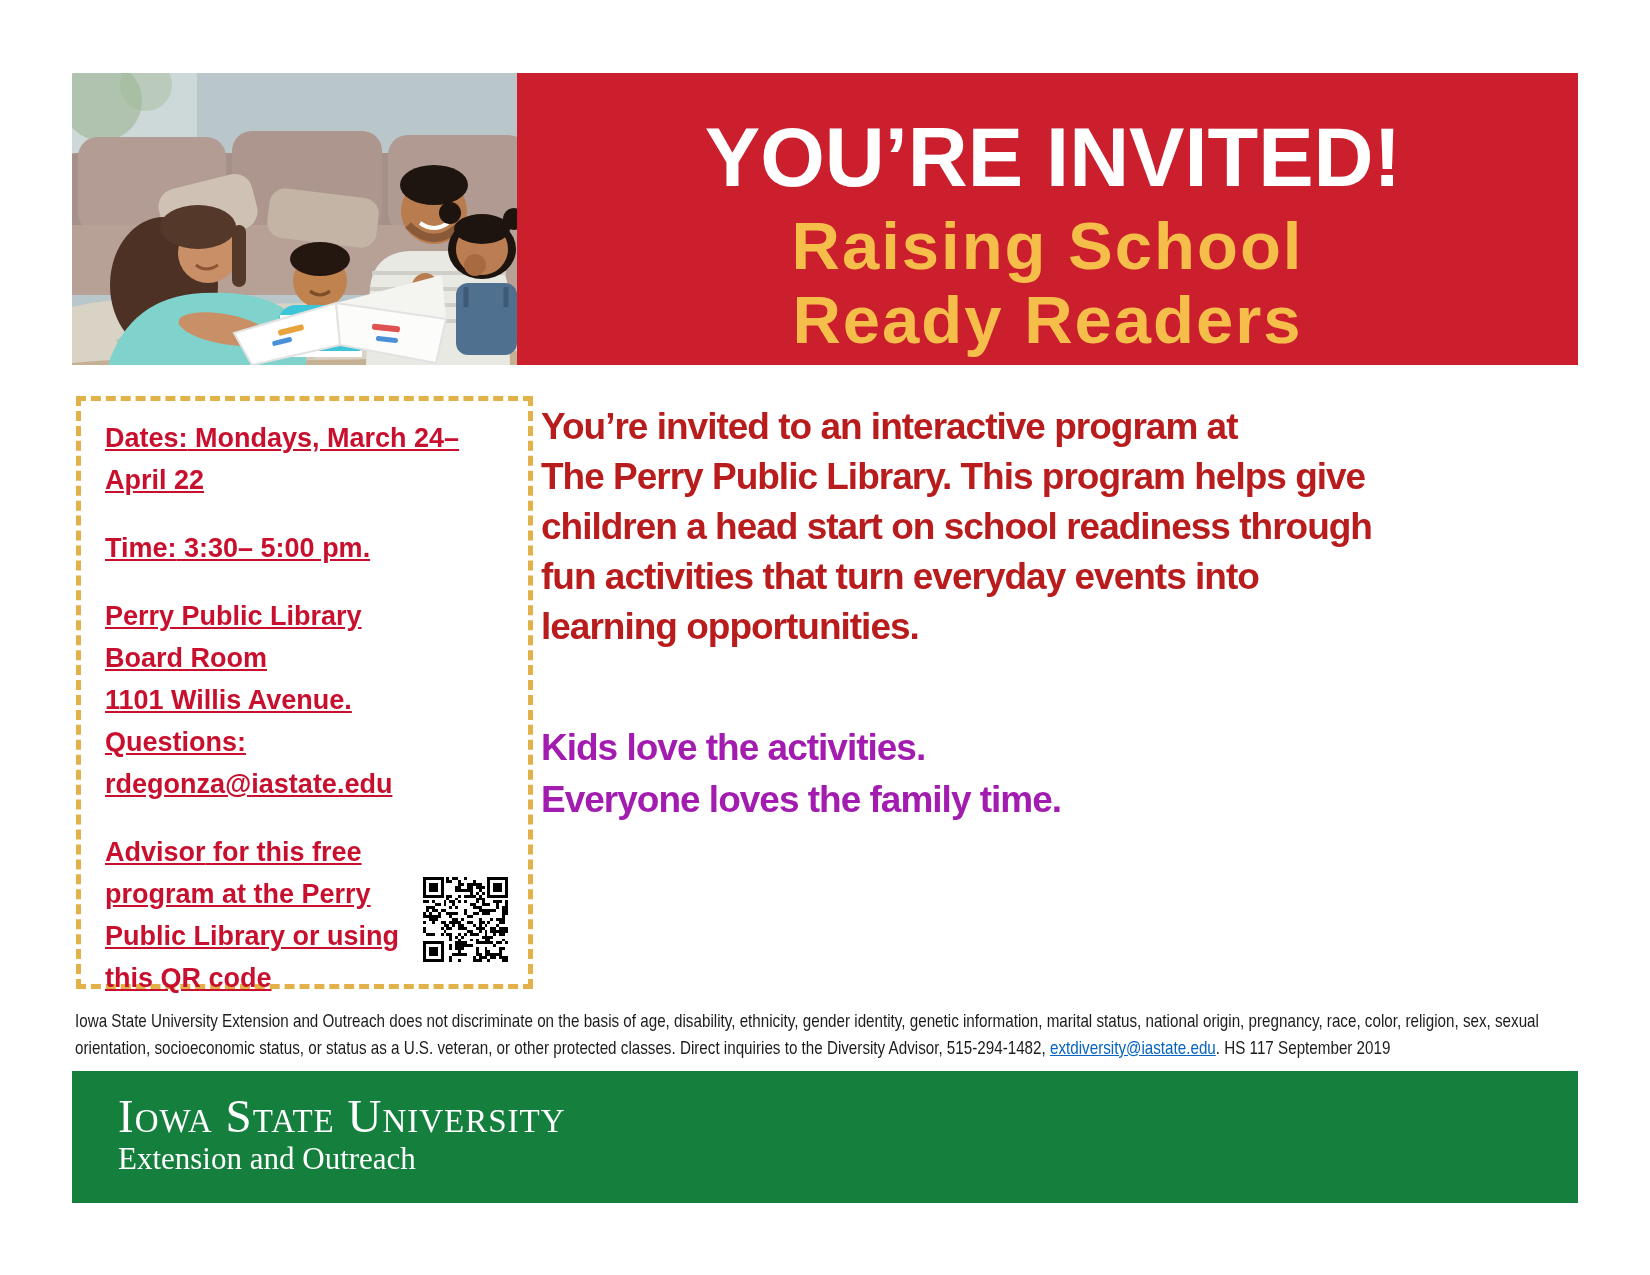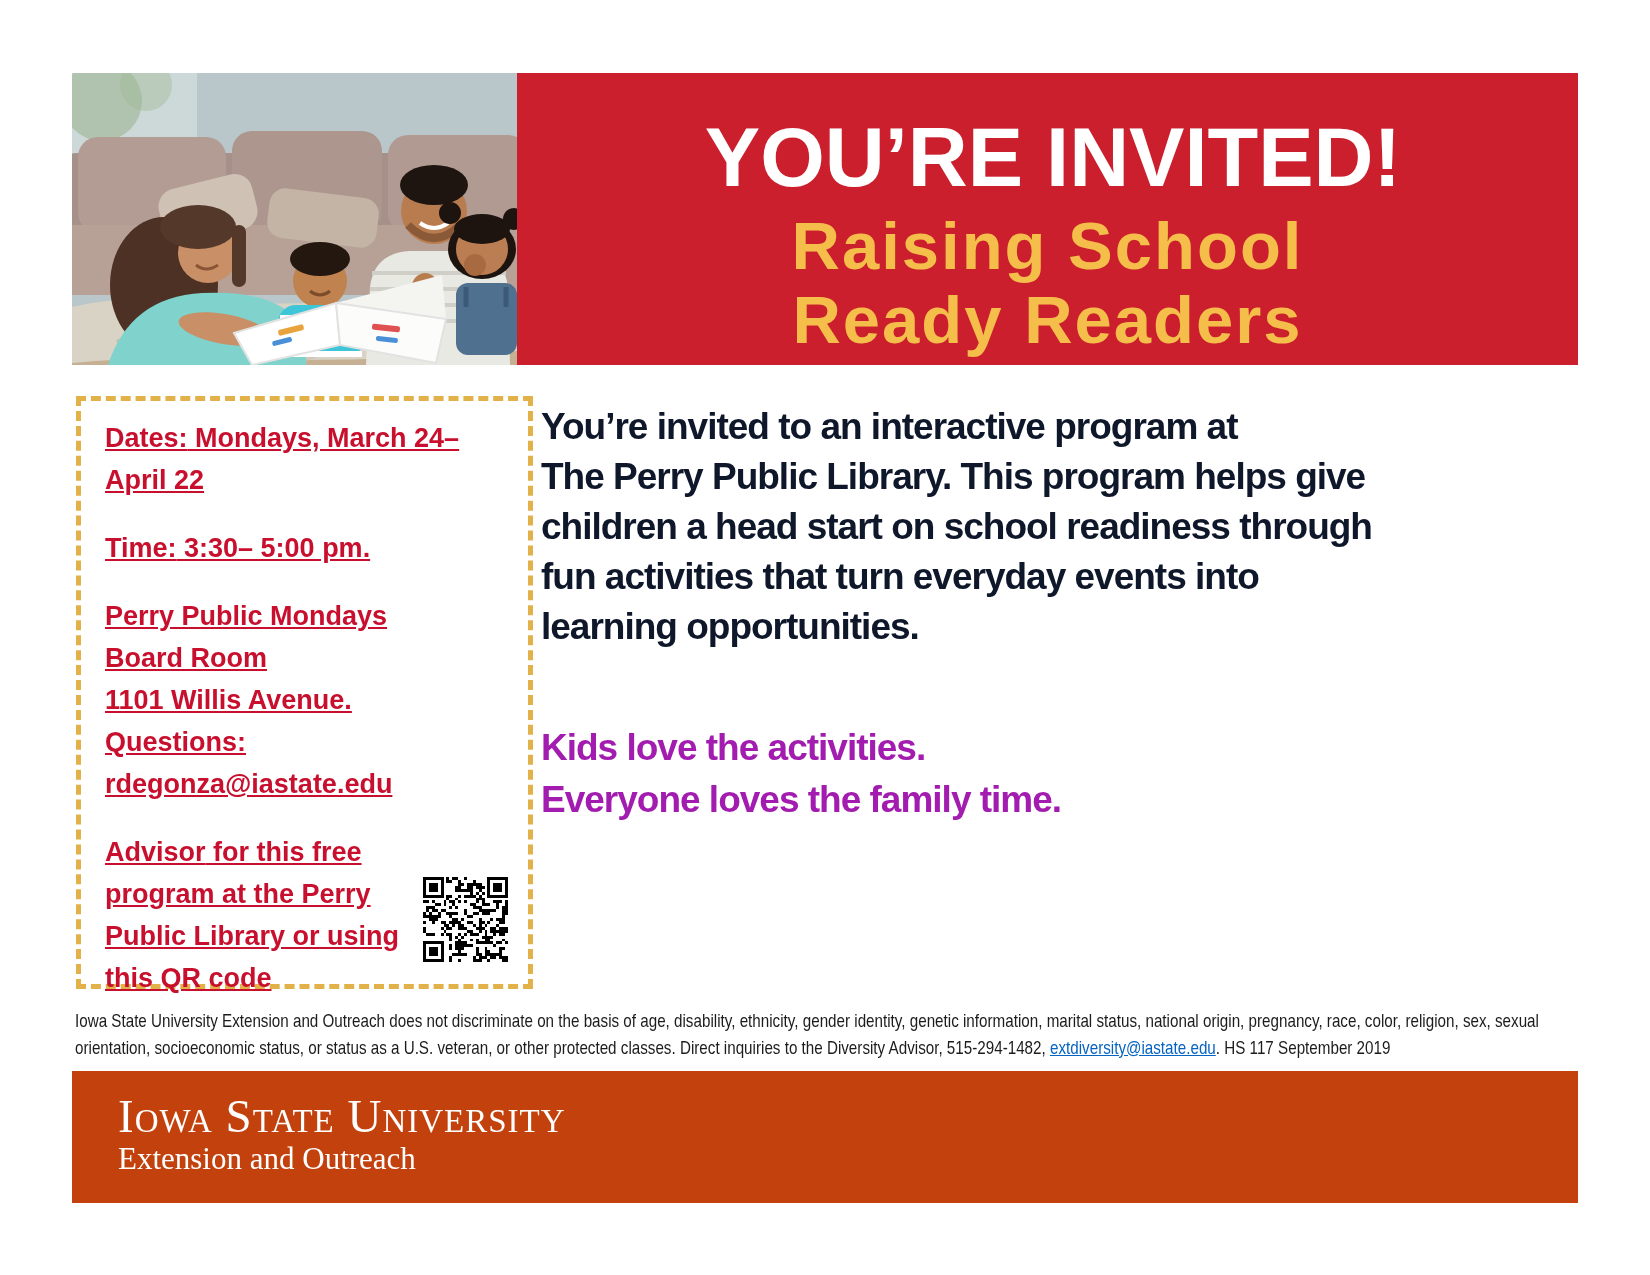--- a/index.html
+++ b/index.html
@@ -25,39 +25,39 @@
   }
   .info-box p{margin:0 0 26px 0;text-decoration:underline;}
   .info-box .lbl{font-weight:900;}
   .blk{display:block;}
   .register-par{width:320px;}
   .qr{position:absolute;right:20px;bottom:22px;width:85px;height:85px;}
   .qr svg{display:block;width:100%;height:100%;}
   
   .main-text{position:absolute;left:541px;top:402px;width:1030px;}
   .intro .line{
-    color:#0f172a;font-size:37px;font-weight:700;line-height:50px;
+    color:#b91c1c;font-size:37px;font-weight:700;line-height:50px;
     letter-spacing:-1px;white-space:nowrap;
   }
   .tagline{margin-top:70px;}
   .tagline .line{
     color:#a21caf;font-size:37px;font-weight:700;line-height:52px;
     letter-spacing:-1px;white-space:nowrap;
   }
   
   .disclaimer{position:absolute;left:75px;top:1007px;width:1502px;color:#1c1c1c;}
   .disclaimer .dline{
     font-size:19px;line-height:27px;white-space:nowrap;
     transform:scaleX(0.80);transform-origin:left top;
   }
   .disclaimer a{color:#0563C1;text-decoration:underline;}
   
   .footer{
     position:absolute;left:72px;top:1071px;width:1506px;height:132px;
-    background:#c2410c;color:#ffffff;box-sizing:border-box;padding:20px 0 0 46px;
+    background:#15803d;color:#ffffff;box-sizing:border-box;padding:20px 0 0 46px;
   }
   .wordmark{
     font-family:"Liberation Serif",serif;font-variant:small-caps;
     font-size:47px;line-height:50px;letter-spacing:1px;
   }
   .footer-sub{font-family:"Liberation Serif",serif;font-size:31px;line-height:36px;}
 </style>
 </head>
 <body>
 
@@ -133,21 +133,21 @@
       <div class="banner-title">YOU’RE INVITED!</div>
       <div class="banner-sub">Raising School</div>
       <div class="banner-sub">Ready Readers</div>
     </div>
   </div>
 
   <div class="info-box">
     <p><span class="lbl">Dates:</span><span> Mondays, March 24– April 22</span></p>
     <p><span class="lbl">Time:</span><span> 3:30– 5:00 pm.</span></p>
     <p>
-      <span class="lbl blk">Perry Public Mondays</span>
+      <span class="lbl blk">Perry Public Library</span>
       <span class="lbl blk">Board Room</span>
       <span class="blk">1101 Willis Avenue.</span>
       <span class="lbl blk">Questions:</span>
       <span class="blk">rdegonza@iastate.edu</span>
     </p>
     <p class="register-par"><span class="lbl">Advisor</span><span> for this free program at the Perry Public Library or using this QR code</span></p>
     <div class="qr" role="img" aria-label="QR code to register for the program">
       <svg viewBox="0 0 29 29" shape-rendering="crispEdges">
           <rect x="0" y="0" width="29" height="29" fill="#ffffff"></rect>
           <rect x="8" y="0" width="1" height="1" fill="#000"></rect>

